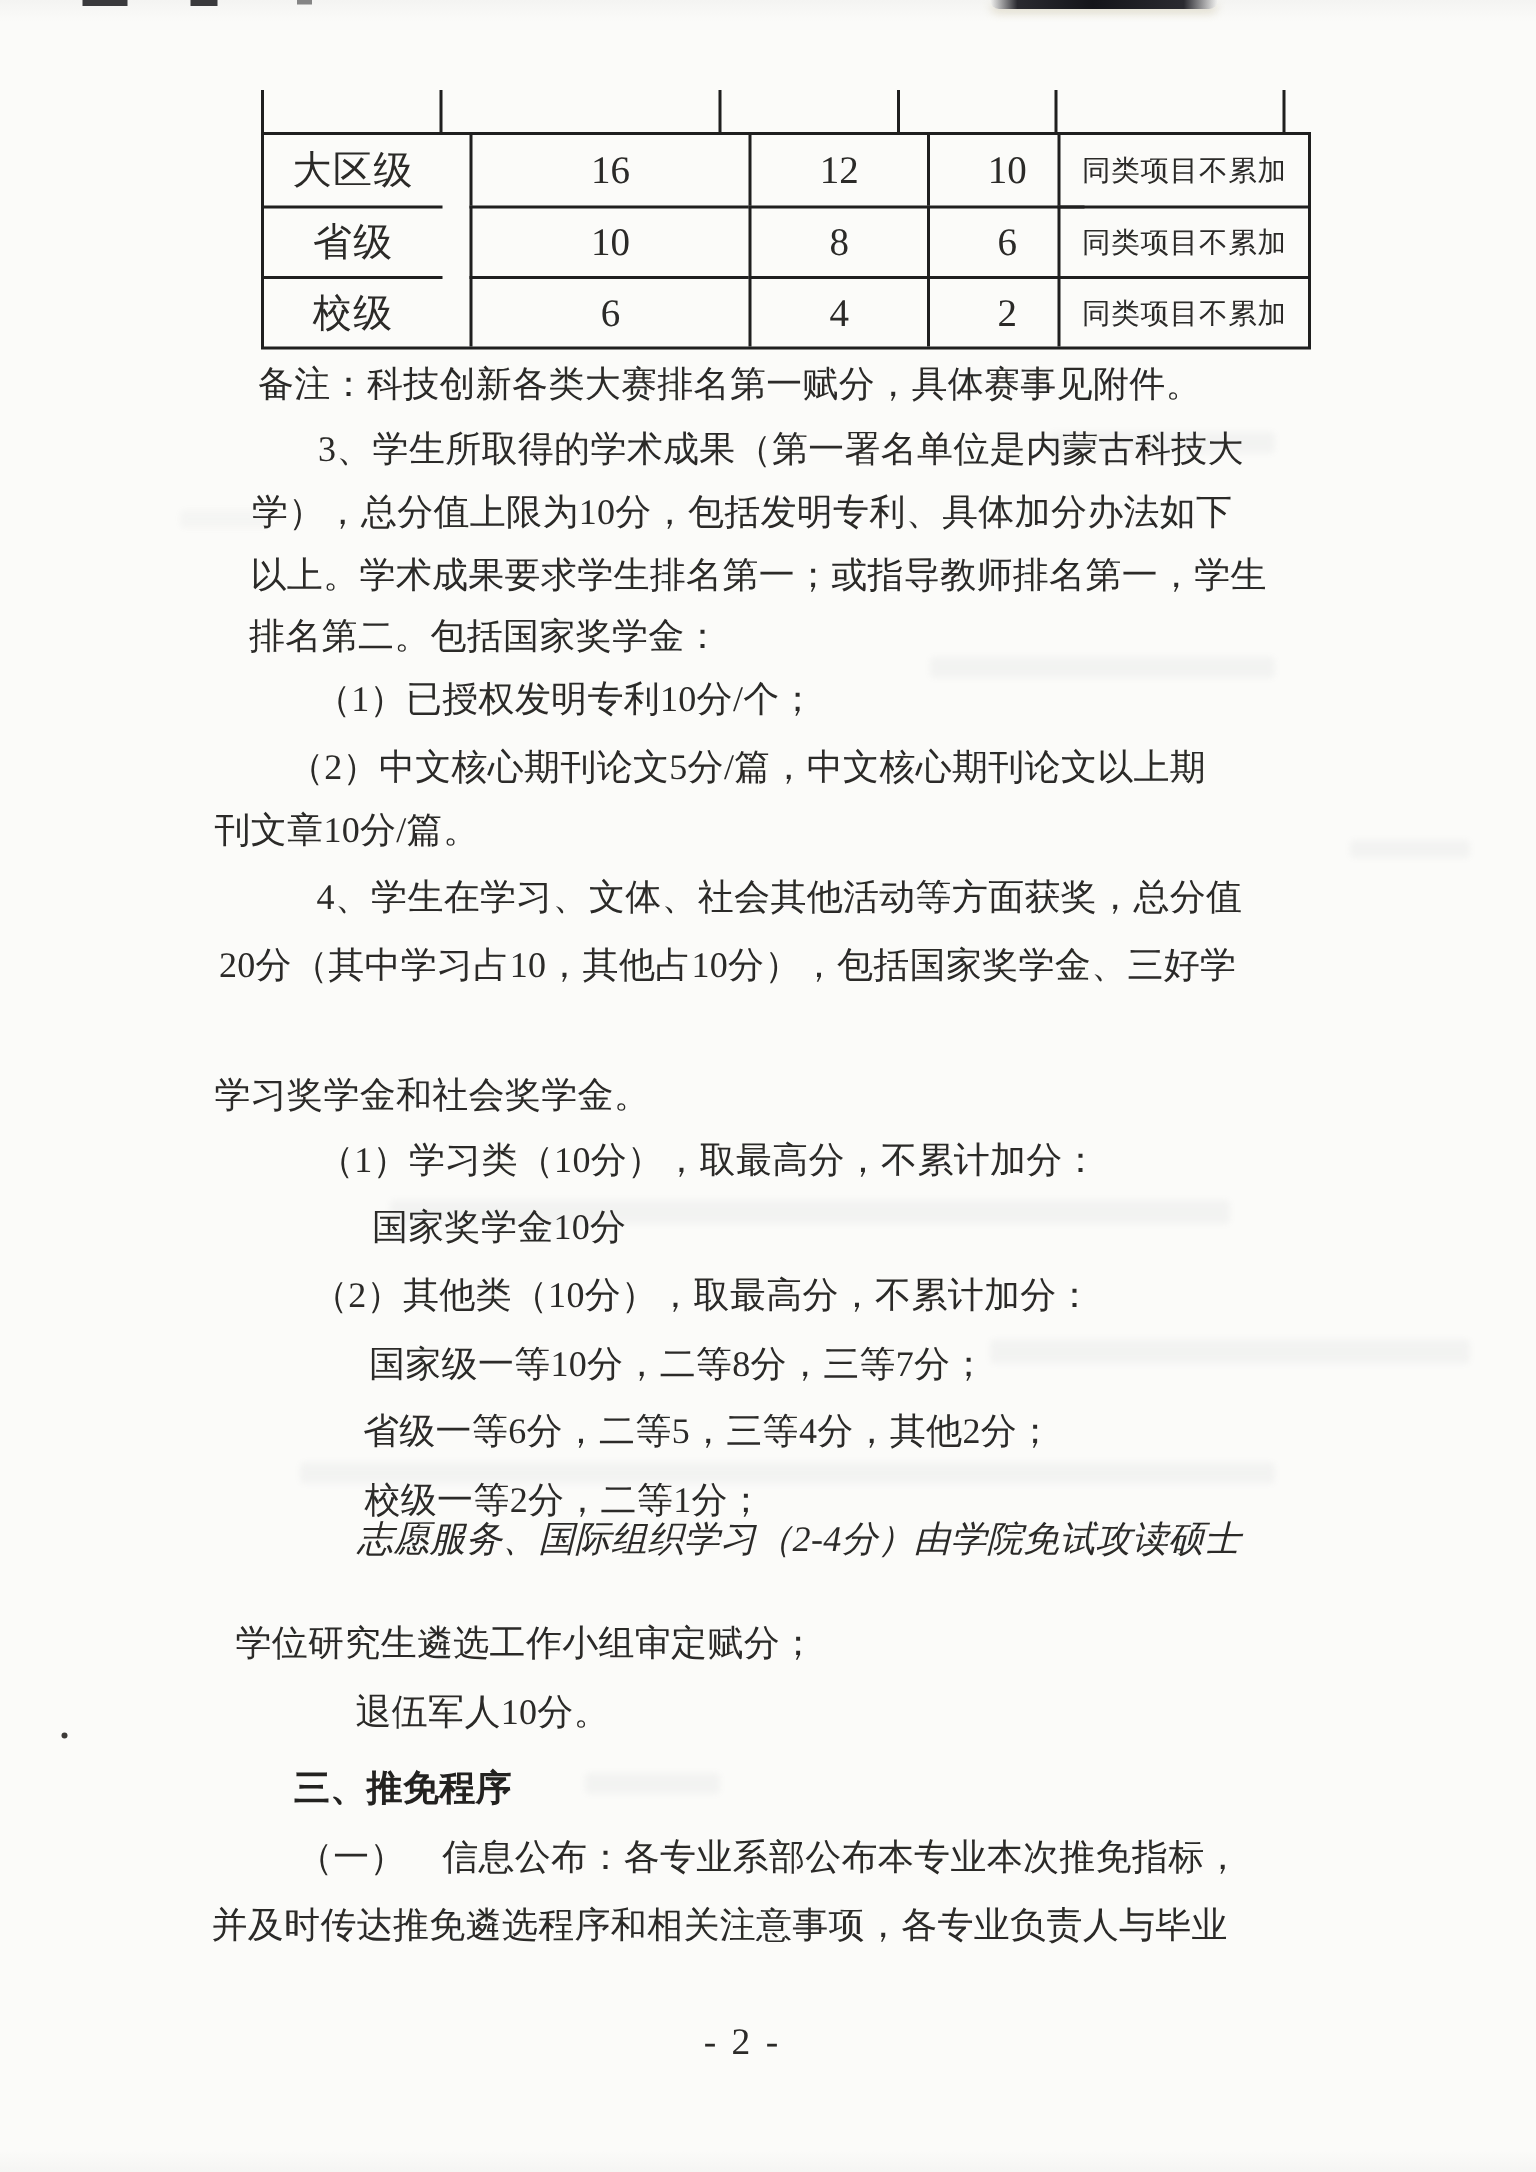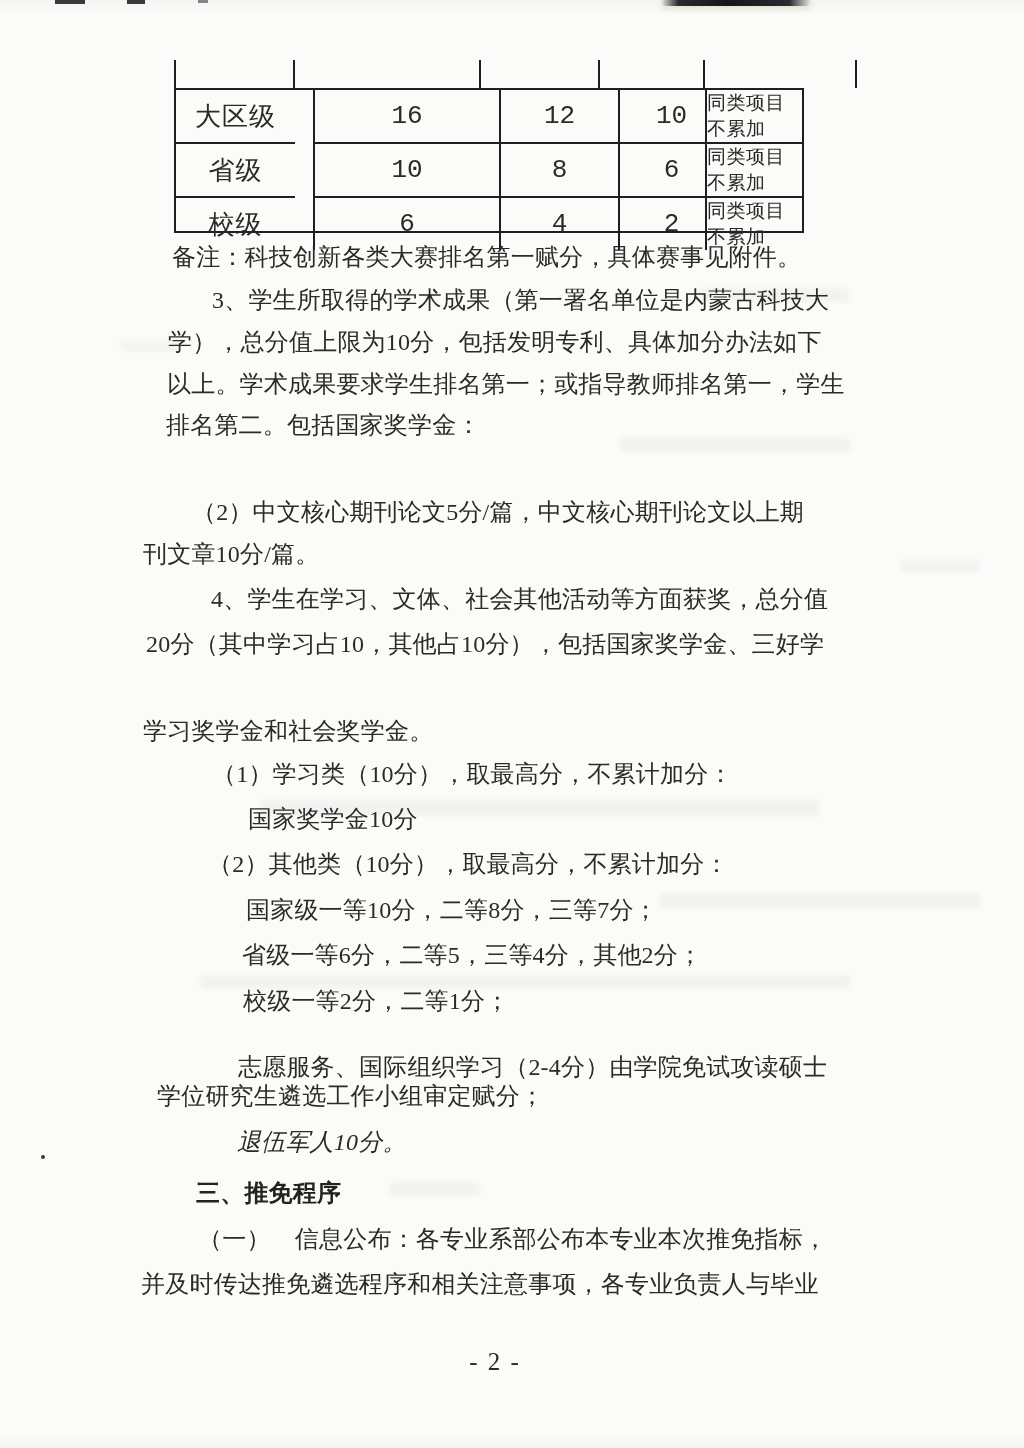--- a/index.html
+++ b/index.html
@@ -20,28 +20,27 @@
     position: absolute;
     font-size: 24px; line-height: 30px;
     color: var(--ink, #2b2a28);
     white-space: nowrap;
     letter-spacing: 0.2px;
   }
   .line.heading { font-weight: bold; color: #232220; }
   
   .tbl {
     position: absolute; left: 174px; top: 88px;
-    width: 630px; height: 145px;
+    width: 700px; height: 145px;
     border: 2px solid var(--table-border, #1f1f1f);
     box-sizing: border-box;
     display: grid;
     grid-template-columns: 119px 186px 119px 105px 1fr;
     grid-template-rows: 1fr 1fr 1fr;
     background: transparent;
-    font-family: Liberation Mono, monospace;
   }
   .cell {
     display: flex; align-items: center; justify-content: center;
     box-sizing: border-box;
     color: var(--ink, #2b2a28);
   }
   .cell.bl { border-left: 2px solid var(--table-border, #1f1f1f); }
   .cell.bt { border-top: 2px solid var(--table-border, #1f1f1f); }
   .cell.level { font-size: 26px; letter-spacing: 1px; }
   .cell.num   { font-size: 26px; transform: translateX(18px); }
@@ -118,33 +117,34 @@
     <div class="cell num bl bt">4</div>
     <div class="cell num bl bt">2</div>
     <div class="cell note bl bt">同类项目不累加</div>
   </div>
 
   <div class="line" style="left:172px;top:242px;">备注：科技创新各类大赛排名第一赋分，具体赛事见附件。</div>
   <div class="line" style="left:212px;top:285px;">3、学生所取得的学术成果（第一署名单位是内蒙古科技大</div>
   <div class="line" style="left:168px;top:327px;">学），总分值上限为10分，包括发明专利、具体加分办法如下</div>
   <div class="line" style="left:167px;top:369px;">以上。学术成果要求学生排名第一；或指导教师排名第一，学生</div>
   <div class="line" style="left:166px;top:410px;">排名第二。包括国家奖学金：</div>
+  <div class="line" style="left:210px;top:452px;">（1）已授权发明专利10分/个；</div>
   <div class="line" style="left:192px;top:497px;">（2）中文核心期刊论文5分/篇，中文核心期刊论文以上期</div>
   <div class="line" style="left:143px;top:539px;">刊文章10分/篇。</div>
   <div class="line" style="left:211px;top:584px;">4、学生在学习、文体、社会其他活动等方面获奖，总分值</div>
   <div class="line" style="left:146px;top:629px;">20分（其中学习占10，其他占10分），包括国家奖学金、三好学</div>
   <div class="line" style="left:143px;top:716px;">学习奖学金和社会奖学金。</div>
   <div class="line" style="left:212px;top:759px;">（1）学习类（10分），取最高分，不累计加分：</div>
   <div class="line" style="left:248px;top:804px;">国家奖学金10分</div>
   <div class="line" style="left:208px;top:849px;">（2）其他类（10分），取最高分，不累计加分：</div>
   <div class="line" style="left:246px;top:895px;">国家级一等10分，二等8分，三等7分；</div>
   <div class="line" style="left:242px;top:940px;">省级一等6分，二等5，三等4分，其他2分；</div>
   <div class="line" style="left:243px;top:986px;">校级一等2分，二等1分；</div>
-  <div class="line" style="left:238px;top:1052px;">志愿服务、国际组织学习（2-4分）由学院免试攻读硕士</div>
+  <div class="line" style="left:238px;top:1012px;font-style:italic;">志愿服务、国际组织学习（2-4分）由学院免试攻读硕士</div>
   <div class="line" style="left:157px;top:1081px;">学位研究生遴选工作小组审定赋分；</div>
-  <div class="line" style="left:237px;top:1127px;font-style:italic;">退伍军人10分。</div>
+  <div class="line" style="left:237px;top:1127px;">退伍军人10分。</div>
   <div class="line heading" style="left:196px;top:1178px;">三、推免程序</div>
   <div class="line" style="left:198px;top:1224px;">（一）　信息公布：各专业系部公布本专业本次推免指标，</div>
   <div class="line" style="left:141px;top:1269px;">并及时传达推免遴选程序和相关注意事项，各专业负责人与毕业</div>
 
   <div class="footer">- 2 -</div>
 
 </div>
 
 </body></html>

